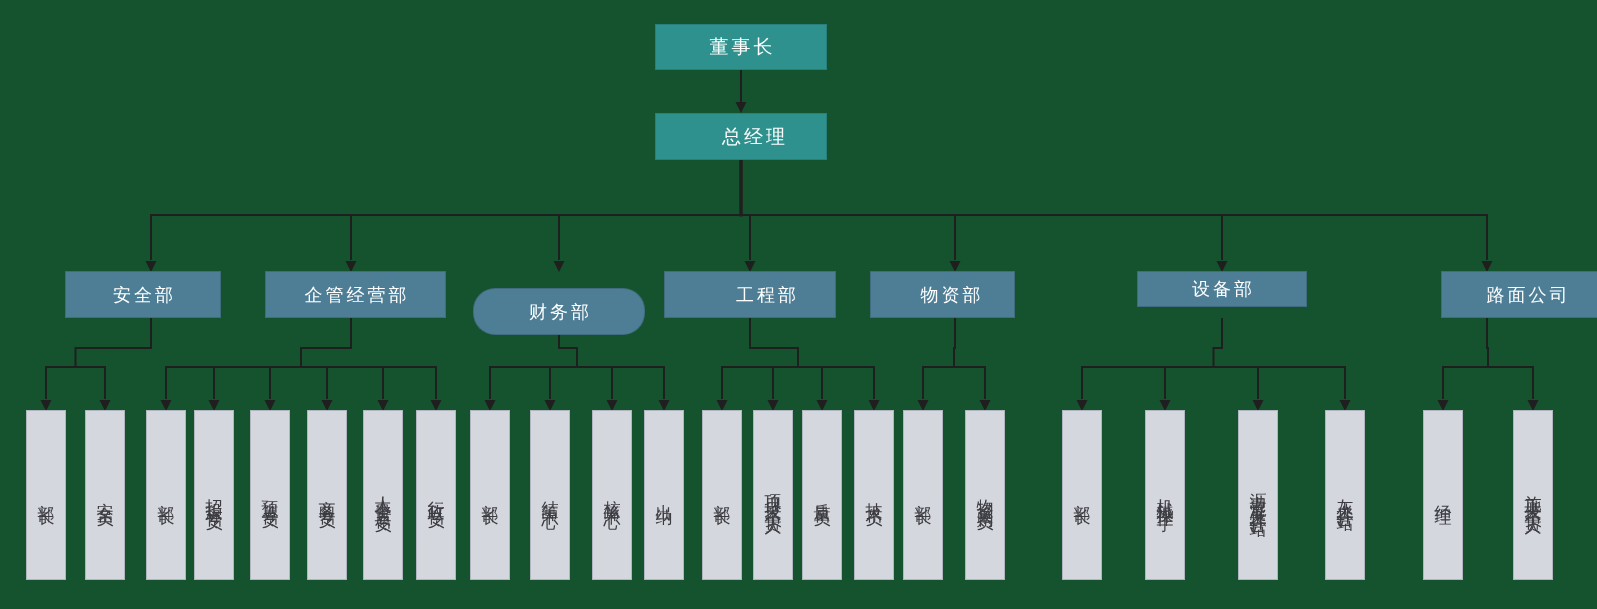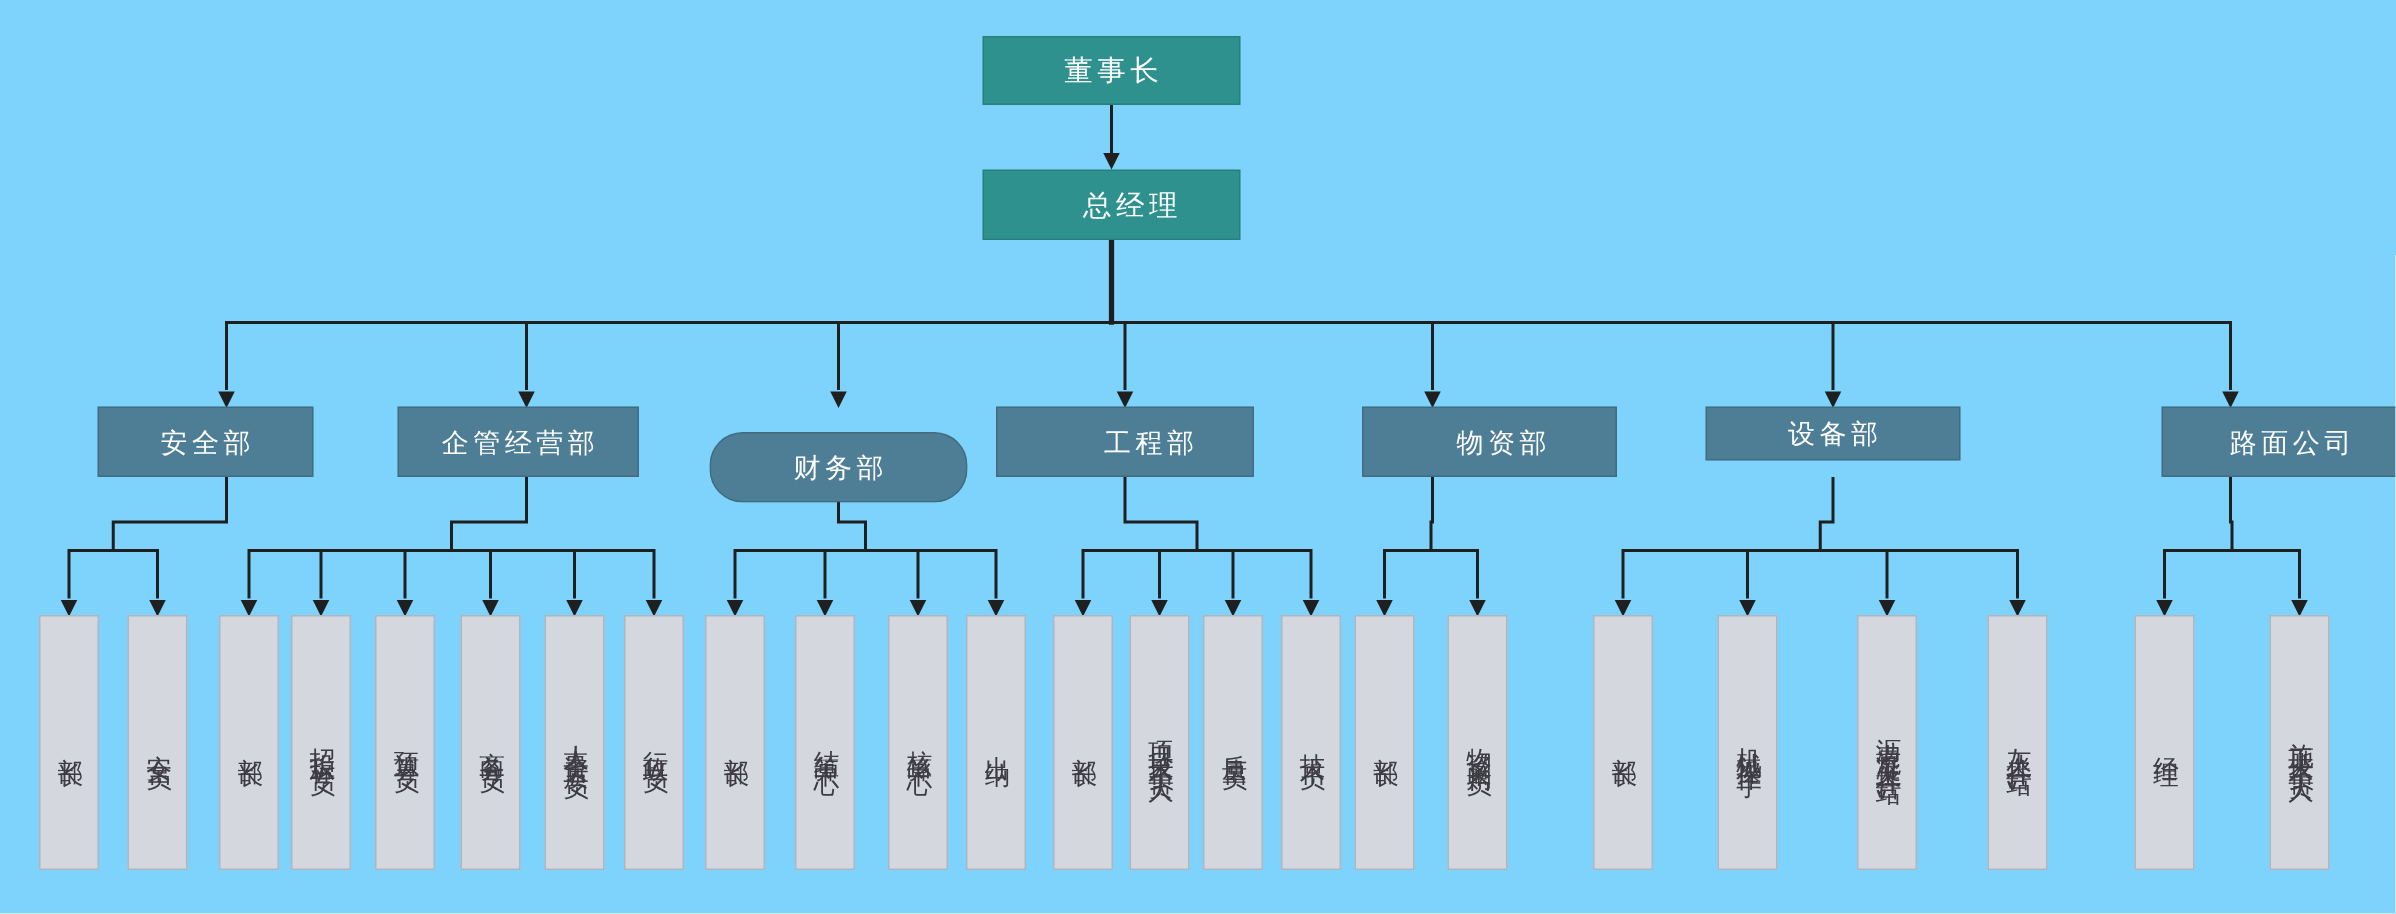--- a/index.html
+++ b/index.html
@@ -1,17 +1,17 @@
 <!DOCTYPE html>
 <html><head>
 <meta charset="utf-8">
 <style>
   html, body { margin:0; padding:0; background:#ffffff; }
   #stage {
-    position:relative; width:1597px; height:609px; background:#7dd3fc; overflow:hidden;
+    position:relative; width:1597px; height:609px; background:#14532d; overflow:hidden;
     font-family:"DejaVu Sans","Liberation Sans",sans-serif;
   }
   #wires { position:absolute; left:0; top:0; pointer-events:none; }
   .node {
     position:absolute; display:flex; align-items:center; justify-content:center;
     box-sizing:border-box; white-space:nowrap;
   }
   .exec {
     background:var(--exec-fill); color:var(--exec-text);
     font-size:19px; letter-spacing:3px; text-indent:3px;
@@ -117,30 +117,30 @@
       <line x1="1533" y1="366" x2="1533" y2="399" stroke="#1F1F1F" stroke-width="2"></line>
       <polygon points="1527.5,400 1538.5,400 1533,411" fill="#1F1F1F"></polygon>
     </svg>
   <div id="nodes">
       <div class="node exec" style="left: 655px; top: 24px; width: 172px; height: 46px;">
         <span>董事长</span>
       </div>
       <div class="node exec" style="left: 655px; top: 113px; width: 172px; height: 47px; padding-left: 25px;">
         <span>总经理</span>
       </div>
-      <div class="node dept" style="left: 65px; top: 271px; width: 144px; height: 47px;">
+      <div class="node dept" style="left: 65px; top: 271px; width: 156px; height: 47px;">
         <span>安全部</span>
       </div>
       <div class="node role" style="left: 26px; top: 410px; width: 40px; height: 170px;">
         <span class="vtext">部长</span>
       </div>
       <div class="node role" style="left: 85px; top: 410px; width: 40px; height: 170px;">
         <span class="vtext">安全员</span>
       </div>
-      <div class="node dept" style="left: 265px; top: 271px; width: 161px; height: 47px;">
+      <div class="node dept" style="left: 265px; top: 271px; width: 181px; height: 47px;">
         <span>企管经营部</span>
       </div>
       <div class="node role" style="left: 146px; top: 410px; width: 40px; height: 170px;">
         <span class="vtext">部长</span>
       </div>
       <div class="node role" style="left: 194px; top: 410px; width: 40px; height: 170px;">
         <span class="vtext">招投标专员</span>
       </div>
       <div class="node role" style="left: 250px; top: 410px; width: 40px; height: 170px;">
         <span class="vtext">预算专员</span>
@@ -177,21 +177,21 @@
       </div>
       <div class="node role" style="left: 753px; top: 410px; width: 40px; height: 170px;">
         <span class="vtext">项目技术负责人</span>
       </div>
       <div class="node role" style="left: 802px; top: 410px; width: 40px; height: 170px;">
         <span class="vtext">质量员</span>
       </div>
       <div class="node role" style="left: 854px; top: 410px; width: 40px; height: 170px;">
         <span class="vtext">技术员</span>
       </div>
-      <div class="node dept" style="left: 908px; top: 271px; width: 170px; height: 47px; padding-left: 16px;">
+      <div class="node dept" style="left: 870px; top: 271px; width: 145px; height: 47px; padding-left: 16px;">
         <span>物资部</span>
       </div>
       <div class="node role" style="left: 903px; top: 410px; width: 40px; height: 170px;">
         <span class="vtext">部长</span>
       </div>
       <div class="node role" style="left: 965px; top: 410px; width: 40px; height: 170px;">
         <span class="vtext">物资采购员</span>
       </div>
       <div class="node dept" style="left: 1137px; top: 271px; width: 170px; height: 36px;">
         <span>设备部</span>

